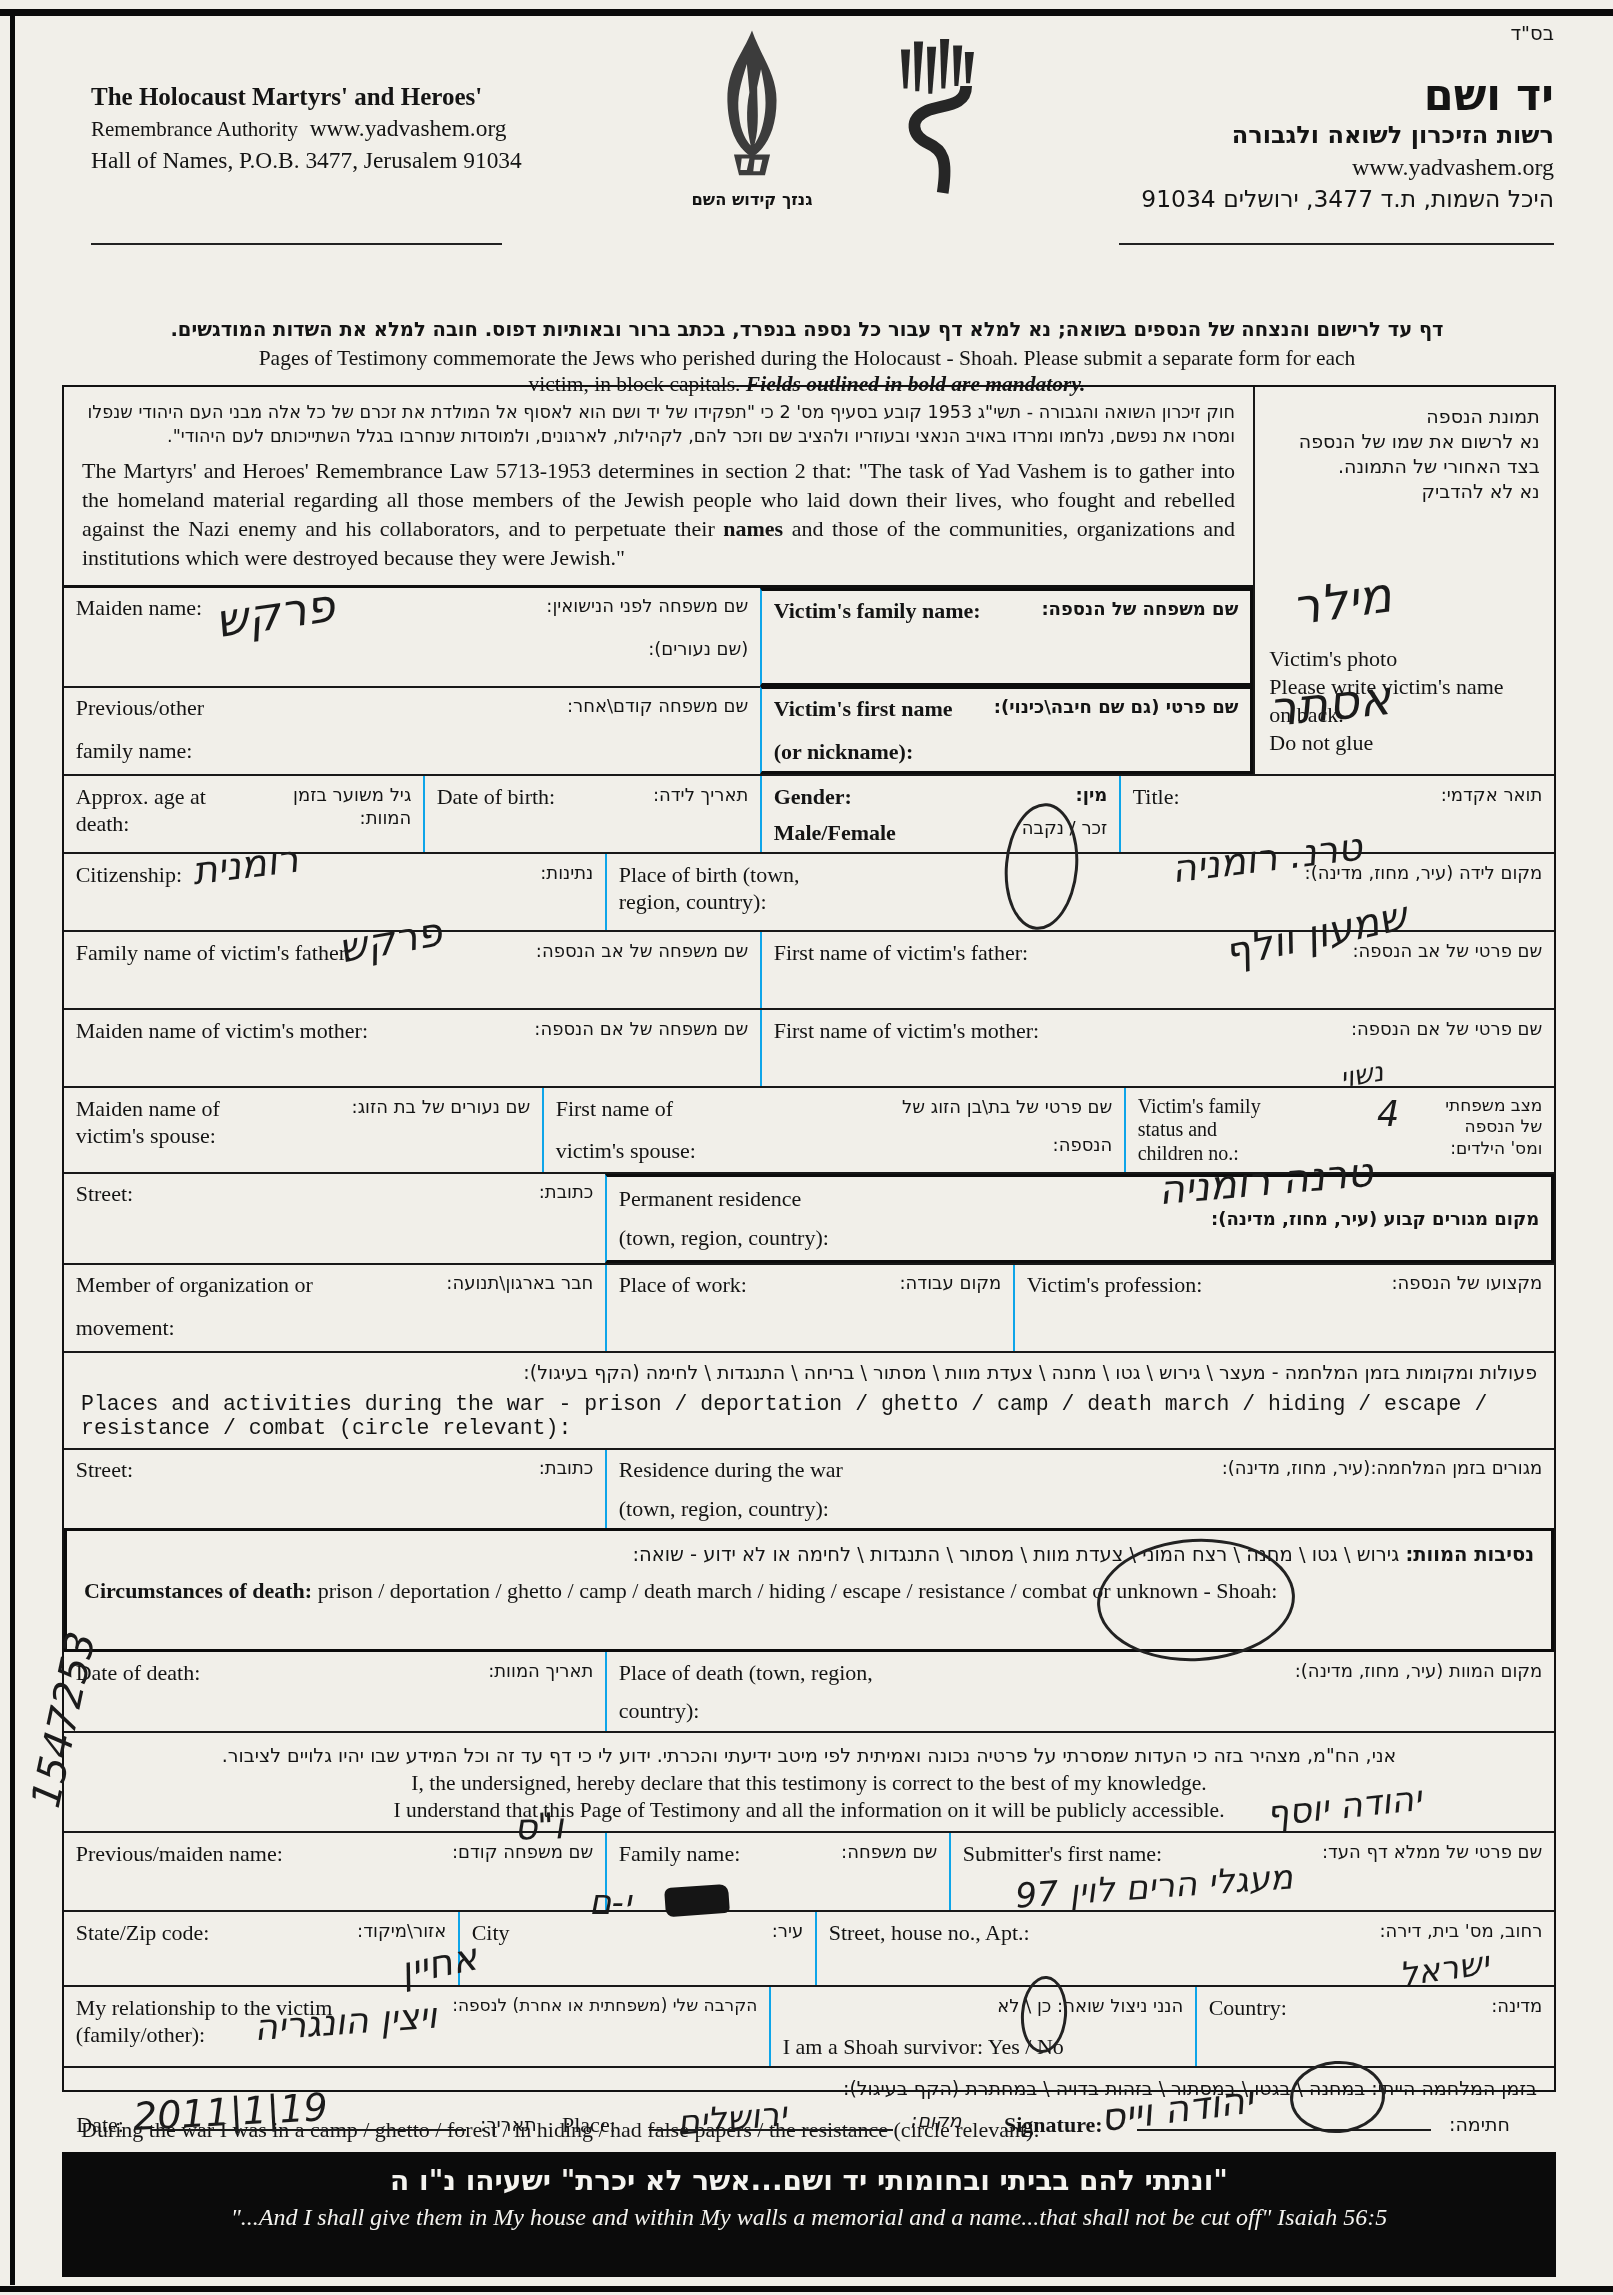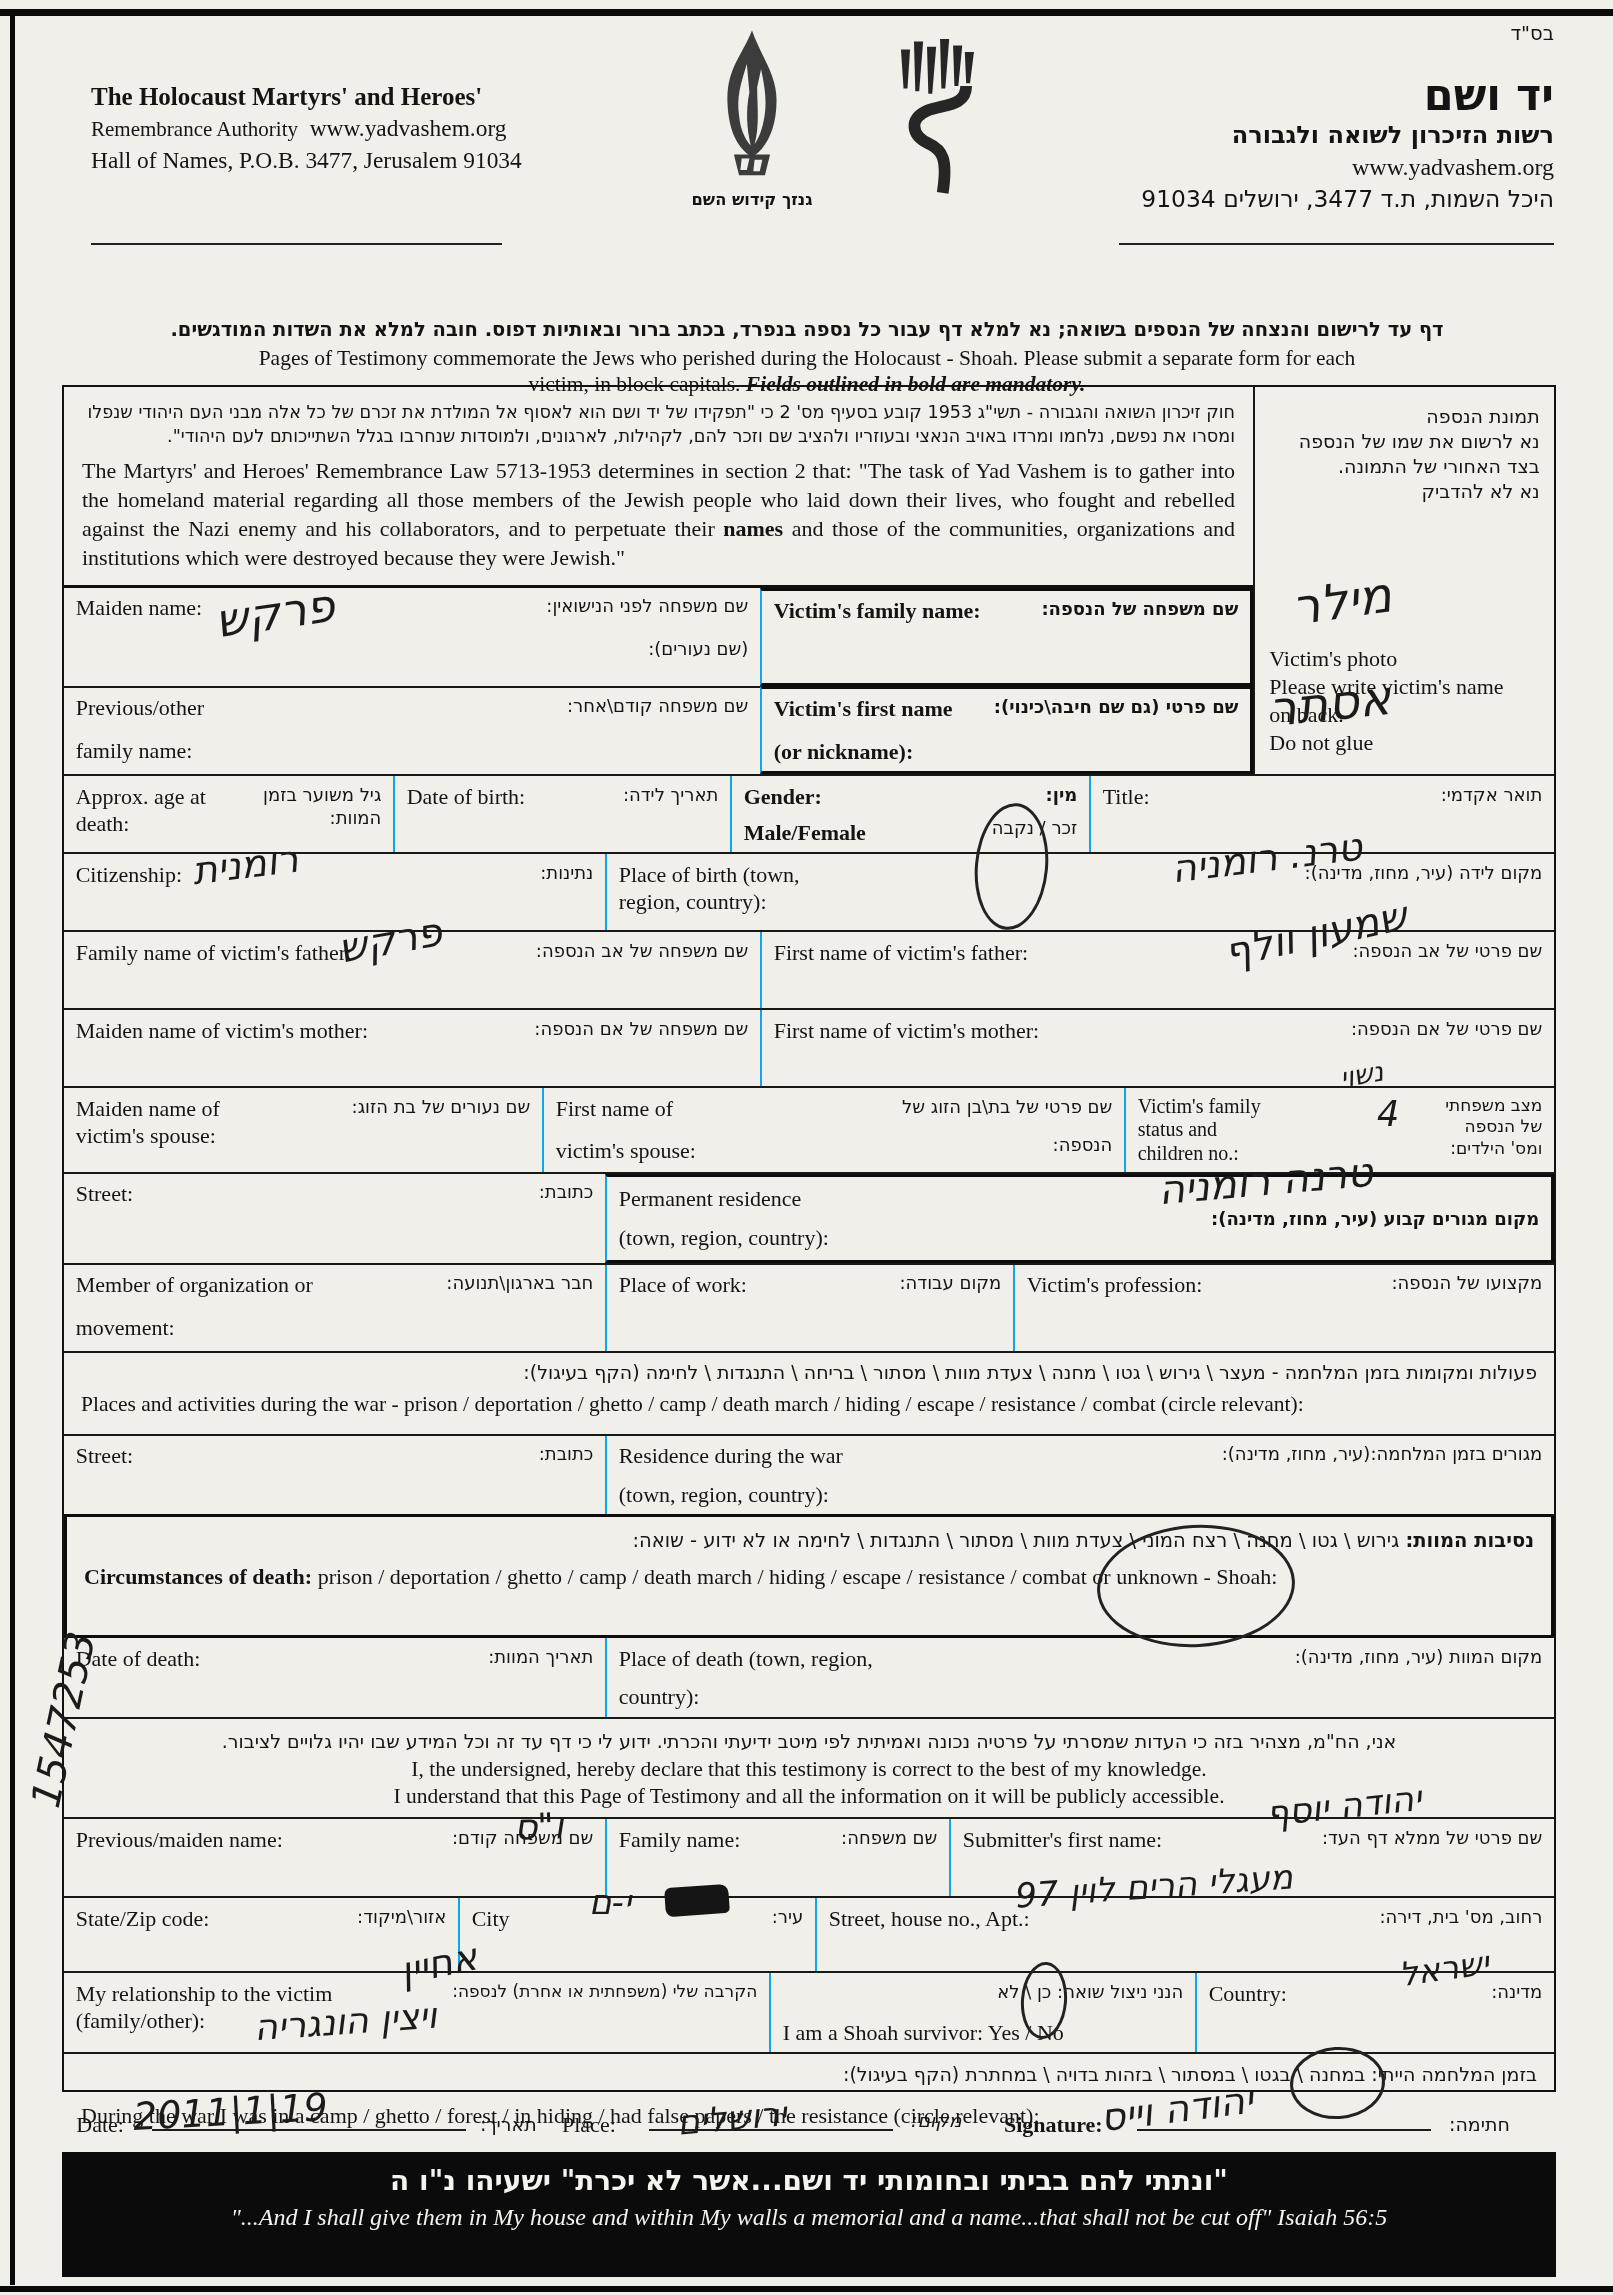--- a/index.html
+++ b/index.html
@@ -147,21 +147,21 @@
         <div class="photo-en">
           <div>Victim's photo</div>
           <div>Please write victim's name</div>
           <div>on back.</div>
           <div>Do not glue</div>
         </div>
       </div>
     </div>
 
     <div class="row" style="flex:0 0 78px;">
-      <div class="cell" style="width:329px;">
+      <div class="cell" style="width:359px;">
         <div class="en len">
           <div>Approx. age at</div>
           <div>death:</div>
         </div>
         <div class="he lhe">
           <div>גיל משוער בזמן</div>
           <div>המוות:</div>
         </div>
       </div>
       <div class="cell" style="width:337px;">
@@ -281,21 +281,21 @@
         <div class="he lhe">מקום עבודה:</div>
       </div>
       <div class="cell" style="flex:1;">
         <div class="en len">Victim's profession:</div>
         <div class="he lhe">מקצועו של הנספה:</div>
       </div>
     </div>
 
     <div class="row full" style="flex:0 0 83px;">
       <div class="he" style="font-size:19px;text-align:right;">פעולות ומקומות בזמן המלחמה - מעצר \ גירוש \ גטו \ מחנה \ צעדת מוות \ מסתור \ בריחה \ התנגדות \ לחימה (הקף בעיגול):</div>
-      <div class="en" style="font-size:21.5px;margin-top:9px;">Places and activities during the war - prison / deportation / ghetto / camp / death march / hiding / escape / resistance / combat (circle relevant):</div>
+      <div class="en" style="font-size:21.5px;margin-top:9px;font-family:Liberation Mono, monospace;">Places and activities during the war - prison / deportation / ghetto / camp / death march / hiding / escape / resistance / combat (circle relevant):</div>
     </div>
 
     <div class="row" style="flex:0 0 79px;">
       <div class="cell" style="width:541px;">
         <div class="en len">Street:</div>
         <div class="he lhe">כתובת:</div>
       </div>
       <div class="cell" style="flex:1;">
         <div class="en len">
           <div>Residence during the war</div>

